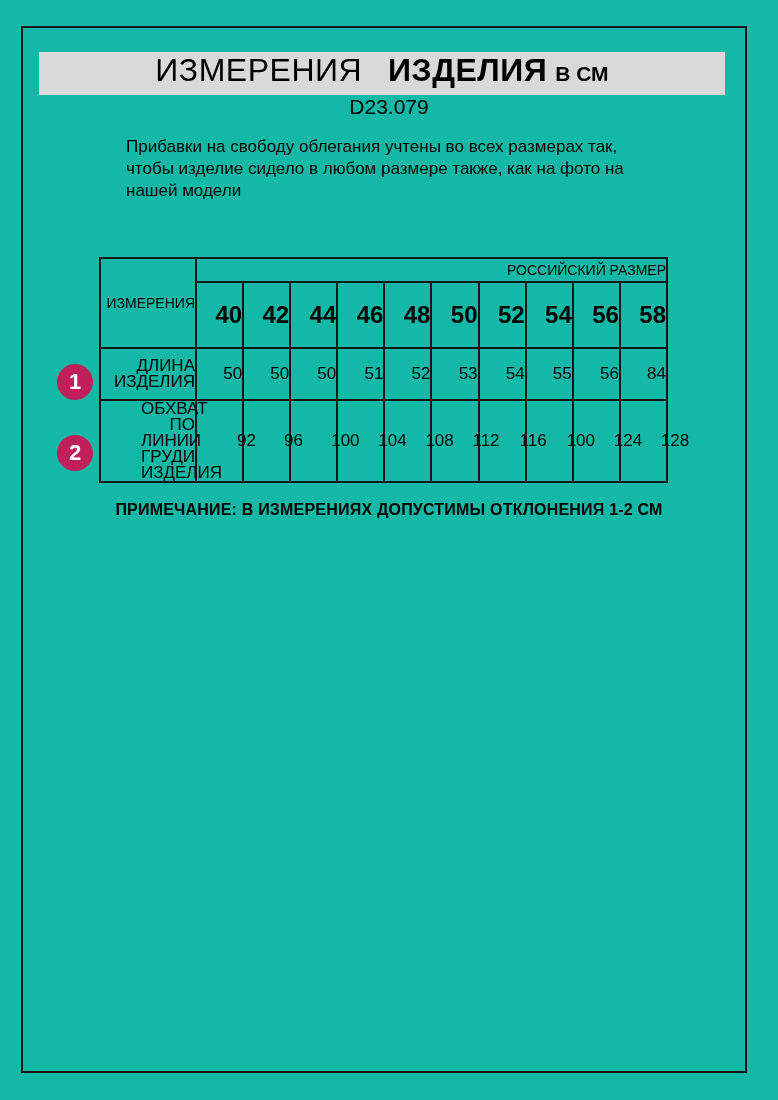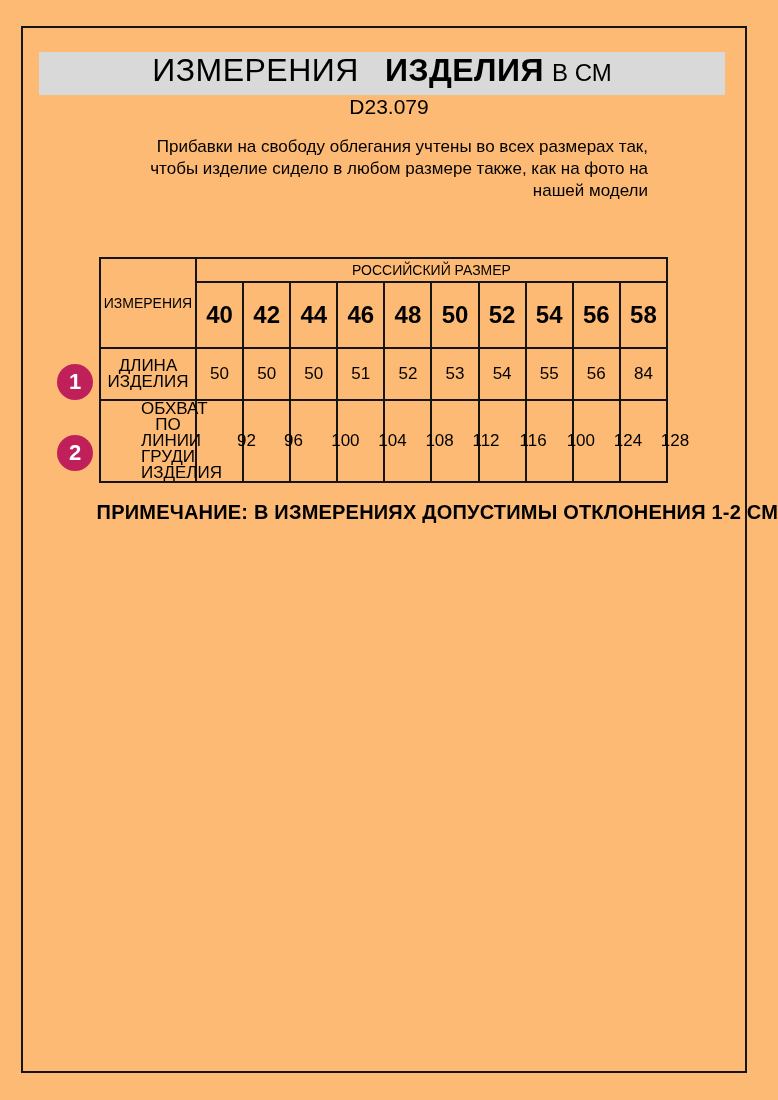--- a/index.html
+++ b/index.html
@@ -5,21 +5,21 @@
   * { margin: 0; padding: 0; box-sizing: border-box; }
   html, body { background: #ffffff; }
   body {
     font-family: "Liberation Sans", "DejaVu Sans", sans-serif;
     color: #000;
   }
   .sheet {
     position: relative;
     width: 778px;
     height: 1100px;
-    background: #fdba74;
+    background: #14b8a6;
     overflow: hidden;
   }
   .frame {
     position: absolute;
     left: 21px;
     top: 26px;
     width: 726px;
     height: 1047px;
     border: 2px solid #151515;
   }
@@ -29,48 +29,48 @@
     top: 52px;
     width: 686px;
     height: 43px;
     background: #d9d9d9;
     display: flex;
     align-items: baseline;
     justify-content: center;
   }
   .title-word1 { font-size: 32px; letter-spacing: 0.5px; }
   .title-word2 { font-size: 32px; font-weight: bold; letter-spacing: 0.5px; margin-left: 26px; }
-  .title-unit  { font-size: 24px; margin-left: 8px; }
+  .title-unit  { font-size: 21px; margin-left: 8px; font-weight: bold; }
   .product-code {
     position: absolute;
     left: 0; top: 95px; width: 778px;
     text-align: center;
     font-size: 21px;
   }
   .description {
     position: absolute;
-    left: 108px; top: 136px; width: 540px;
-    text-align: right;
+    left: 126px; top: 136px; width: 540px;
+    text-align: left;
     font-size: 17px;
     line-height: 22px;
   }
   .table-wrap {
     position: absolute;
     left: 0; top: 257px; width: 778px; height: 232px;
   }
   table.size-table {
     position: absolute;
     left: 99px; top: 0;
     border-collapse: collapse;
     table-layout: fixed;
     width: 569px;
   }
   table.size-table td {
     border: 2px solid #151515;
-    text-align: center;
+    text-align: right;
     vertical-align: middle;
     padding: 0;
   }
   td.corner-cell { width: 96px; font-size: 14px; }
   td.group-cell  { height: 24px; font-size: 14px; }
   tr.size-row td { height: 66px; font-size: 24px; font-weight: bold; }
   tr.data-row td { font-size: 17px; }
   tr.data-row-0 td { height: 52px; }
   tr.data-row-1 td { height: 72px; padding-left: 40px; }
   td.row-label {
@@ -89,22 +89,22 @@
     font-size: 22px;
     font-weight: bold;
     display: flex;
     align-items: center;
     justify-content: center;
     transform: translateY(-50%);
   }
   .note {
     position: absolute;
     left: 0; top: 501px; width: 778px;
-    text-align: right;
-    font-size: 20px;
+    text-align: center;
+    font-size: 16px;
     font-weight: bold;
     letter-spacing: 0.2px;
   }
 </style>
 </head>
 <body>
 
 <div class="sheet">
   <div class="frame"></div>
 

